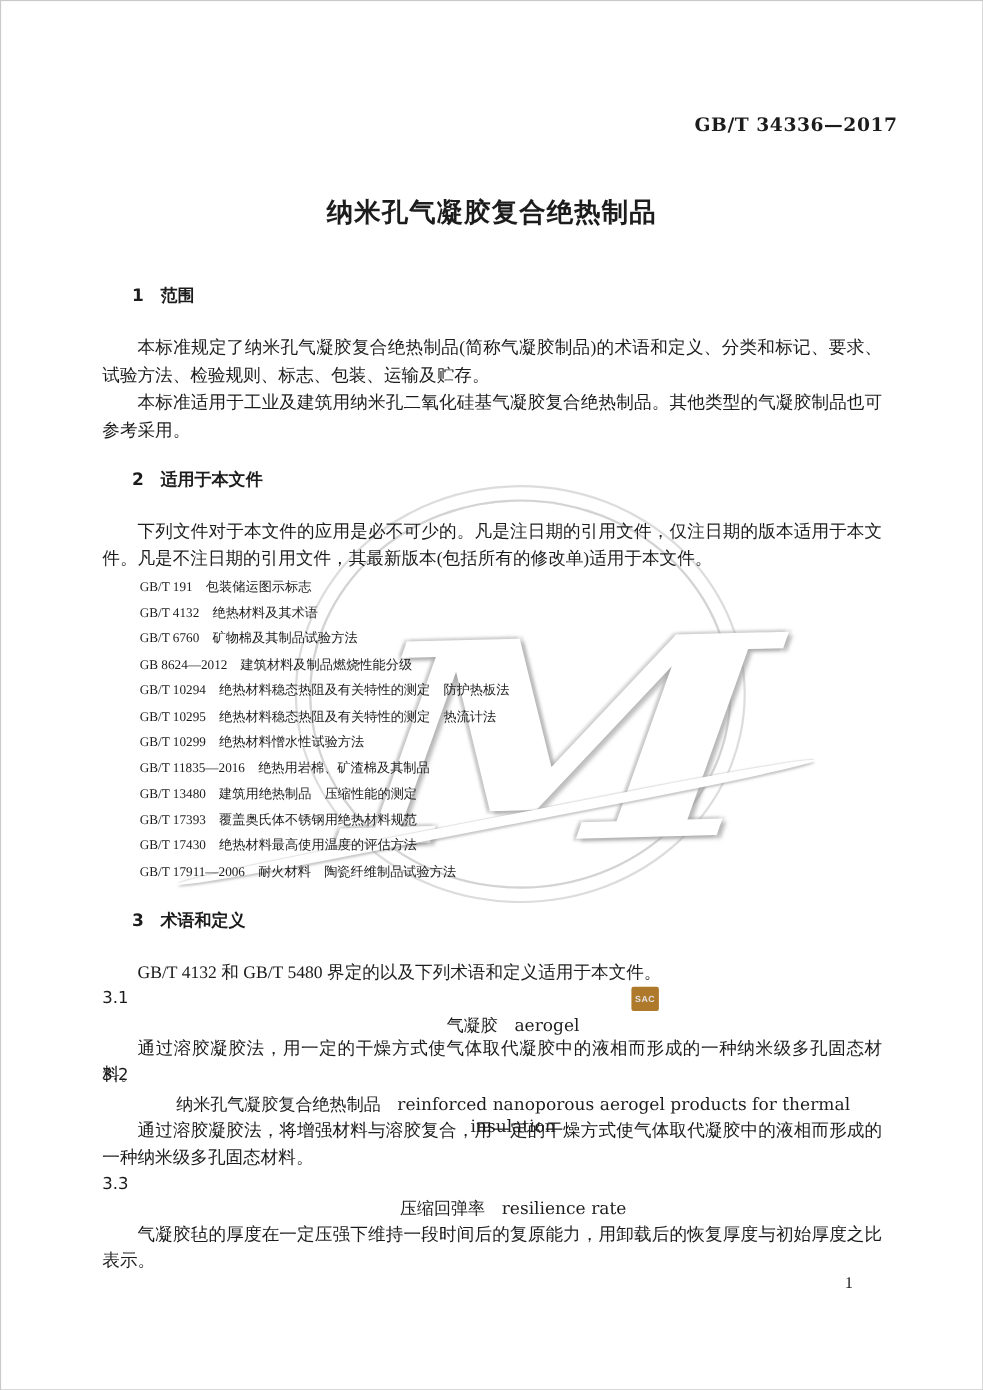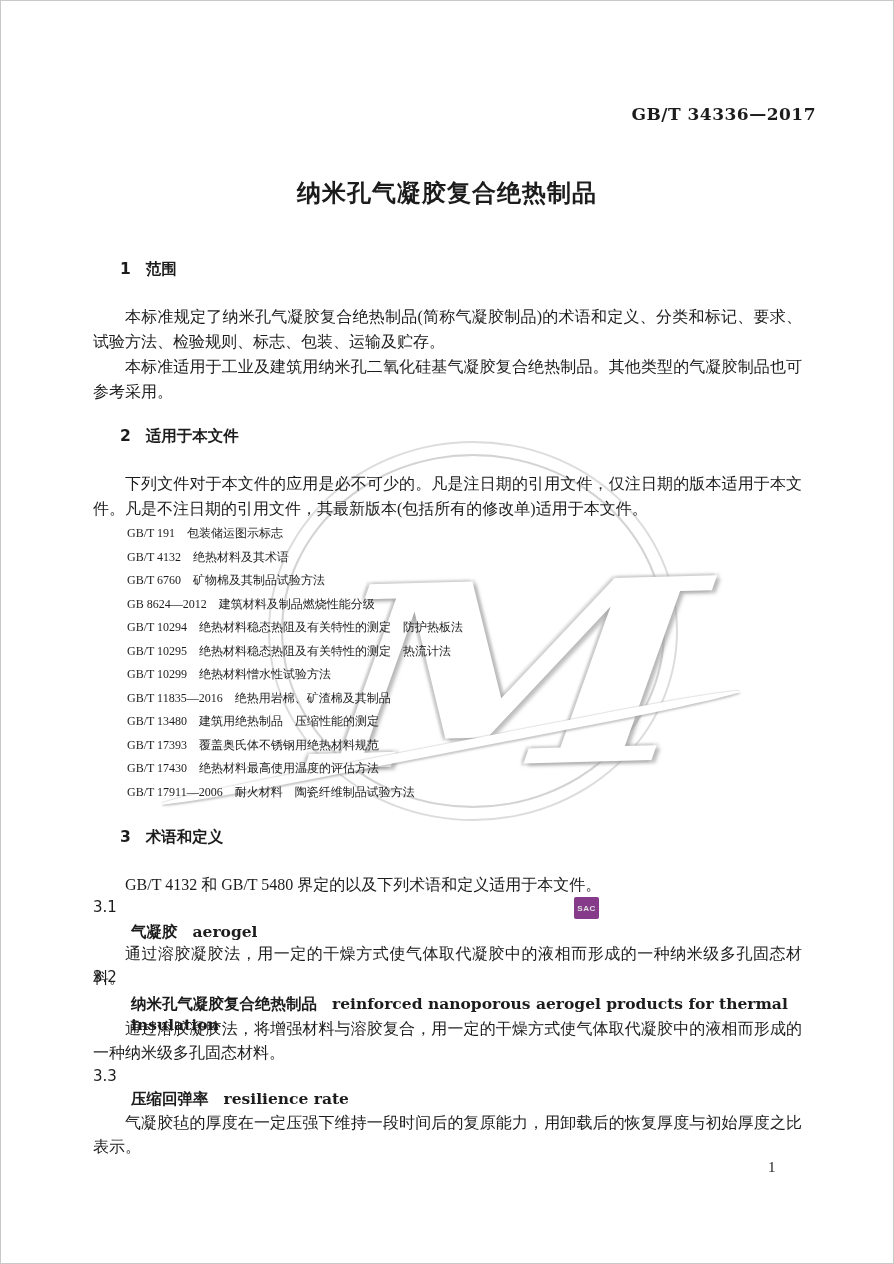--- a/index.html
+++ b/index.html
@@ -30,21 +30,21 @@
                  -2px 2px 2px rgba(158,158,158,.40);
   }
   .wm-swoosh {
     position:absolute; left:155px; top:742px; width:590px; height:9px; background:#fff;
     border-radius:50% / 100%;
     transform: rotate(-11deg);
     box-shadow: 0 2px 2px rgba(148,148,148,.50), 0 -1px 1px rgba(175,175,175,.35);
   }
   .sac-badge {
     position:absolute; left:573px; top:896px; width:25px; height:22px;
-    background:#701a75; border-radius:2px; opacity:.85;
+    background:#a16207; border-radius:2px; opacity:.85;
     display:flex; align-items:center; justify-content:center;
     font-family:"Liberation Sans",sans-serif; font-weight:bold; font-size:8px;
     color:#dedede; letter-spacing:.5px;
   }
   
   .doc-code {
     top:103px; right:77px;
     font-family:"DejaVu Serif","Liberation Serif",serif;
     font-weight:bold; font-size:17px; letter-spacing:.5px;
   }
@@ -61,21 +61,21 @@
   .sec-h .num { margin-right:15px; }
   .para {
     left:92px; width:709px; font-size:16px; line-height:25px;
     text-align:justify; text-indent:2em;
   }
   .refs { left:88px; width:709px; font-size:12px; line-height:23.5px; }
   .refs .ref-line { padding-left:38px; white-space:nowrap; }
   .term-num {
     left:92px; font-family:"DejaVu Sans","Liberation Sans",sans-serif; font-size:15px;
   }
-  .term-head { left:130px; width:671px; font-size:15.5px; font-weight:bold; }
+  .term-head { left:130px; width:671px; font-size:15.5px; font-weight:normal;text-align:center; }
   .term-head .cn { font-family:"DejaVu Sans","Liberation Sans",sans-serif; }
   .term-head .en { font-family:"DejaVu Serif","Liberation Serif",serif; margin-left:15px; }
   .term-def {
     left:92px; width:709px; font-size:16px; line-height:24px;
     text-align:justify; text-indent:2em;
   }
   .page-num { left:767px; top:1158px; font-size:15px; }
 </style>
 </head>
 <body>

